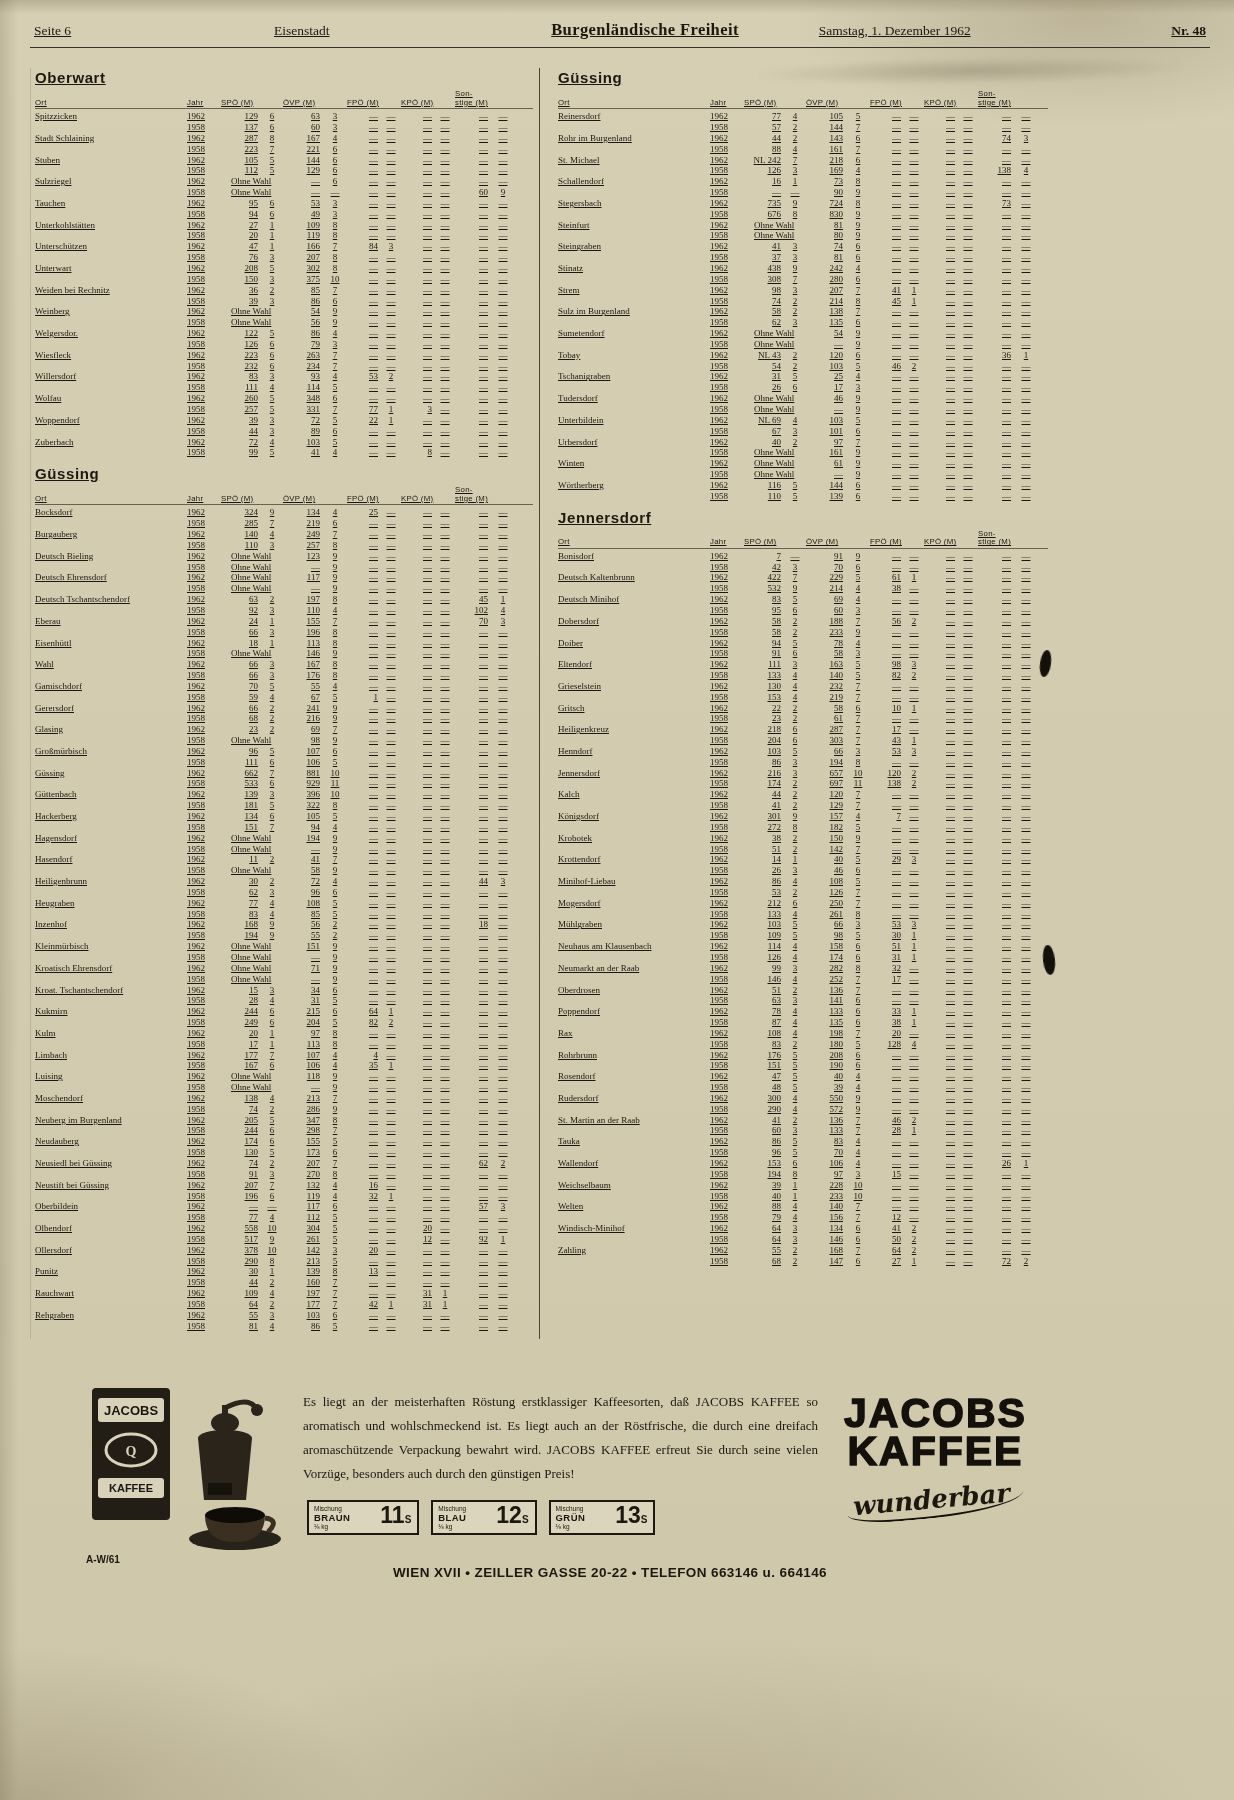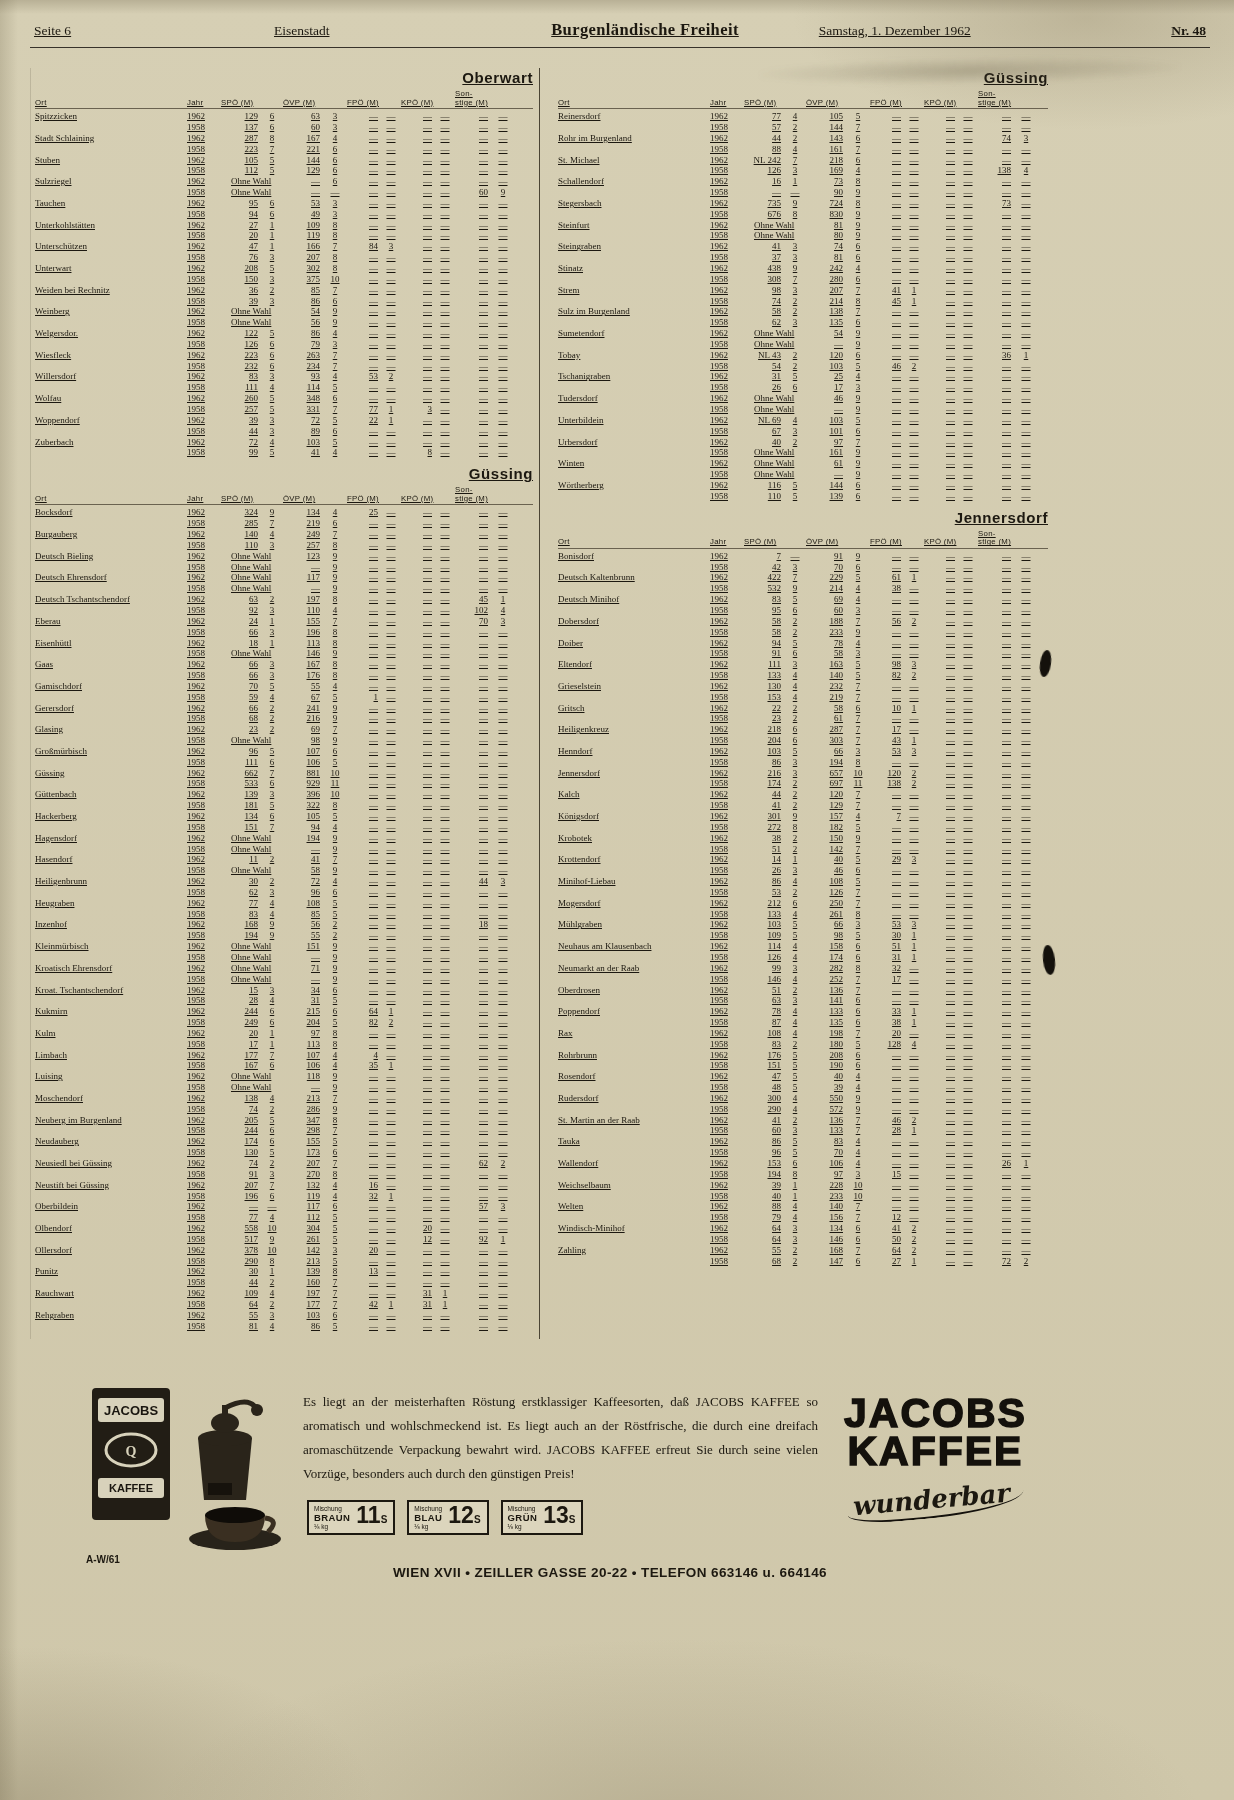--- a/index.html
+++ b/index.html
@@ -22,21 +22,21 @@
     font-size:13.5px; padding:6px 4px 7px 4px; border-bottom:1.4px solid #37322a; }
   .m-city { padding-left:120px; }
   .m-paper { font-weight:bold; font-size:16.5px; letter-spacing:.4px; }
   .m-date { padding-left:80px; }
   .m-issue { text-align:right; font-weight:bold; }
   
   .columns { display:flex; margin-top:20px; }
   .col-left { width:510px; padding:0 6px 0 4px; border-left:1px solid #5c554333; border-right:1px solid #4a4434; }
   .col-right { width:508px; padding-left:18px; }
   .tbl { margin-bottom:7px; }
-  .tbl-title { text-align:right; font-family:"Liberation Sans", sans-serif; font-weight:bold;
+  .tbl-title { text-align:left; font-family:"Liberation Sans", sans-serif; font-weight:bold;
     font-size:15px; letter-spacing:.6px; margin:1px 0 4px; }
   .trow { display:grid; grid-template-columns:148px 38px 40px 22px 40px 24px 34px 20px 34px 20px 36px 24px;
     font-size:9px; line-height:10.85px; }
   .thead { border-bottom:.6px solid #6a6250; padding-bottom:1px; margin-bottom:2px; }
   .hcell { font-family:"Liberation Sans", sans-serif; font-size:7.8px; letter-spacing:.3px;
     line-height:8.6px; align-self:end; white-space:pre-line; }
   .hcell.c-pair { }
   .c-ort { text-align:left; white-space:nowrap; overflow:hidden; }
   .c-jahr { text-align:left; padding-left:4px; }
   .c-num { text-align:right; padding-right:3px; white-space:nowrap; }
@@ -54,21 +54,21 @@
     filter:blur(2px); transform:rotate(-1deg); }
   
   .ad { position:absolute; left:80px; top:1342px; width:950px; }
   .ad-flex { display:flex; }
   .ad-art { flex:0 0 215px; margin-top:8px; }
   .ad-center { width:515px; margin-left:8px; }
   .ad-title { font-family:"Liberation Serif", serif; font-weight:bold; font-size:31px;
     letter-spacing:.5px; margin:2px 0 10px; white-space:nowrap; }
   .ad-body { font-size:13px; line-height:24px; text-align:justify;margin-top:48px; }
   .price-row { display:flex; gap:12px; margin-top:14px; margin-left:4px; }
-  .price-box { display:flex; align-items:center; border:2px solid #1c1810; padding:2px 6px 2px 5px; background:rgba(255,252,240,.25); }
+  .price-box { display:flex; align-items:center; border:2px solid #1c1810; padding:2px 6px 2px 5px; background:rgba(255,252,240,.25);gap:24px; }
   .pb-left { display:flex; flex-direction:column; margin-right:6px; }
   .pb-mischung { font-family:"Liberation Sans", sans-serif; font-size:6.5px; }
   .pb-color { font-family:"Liberation Sans", sans-serif; font-weight:bold; font-size:9.5px; letter-spacing:.4px; }
   .pb-unit { font-family:"Liberation Sans", sans-serif; font-size:6.5px; }
   .pb-price { font-family:"Liberation Sans", sans-serif; font-weight:bold; font-size:23px; line-height:23px; }
   .pb-cur { font-size:10px; font-weight:bold; }
   .ad-logo { margin-left:26px; padding-top:52px; text-align:center; }
   .logo-line { font-family:"Liberation Sans", sans-serif; font-weight:bold; font-size:41px;
     line-height:38px; letter-spacing:2px; color:#14110c; -webkit-text-stroke:1.5px #14110c; }
   .logo-script { display:inline-block; font-family:"DejaVu Serif", serif; font-style:italic; font-weight:bold;
@@ -750,21 +750,21 @@
             <div class="c-num">146</div>
             <div class="c-m">9</div>
             <div class="c-num">—</div>
             <div class="c-m">—</div>
             <div class="c-num">—</div>
             <div class="c-m">—</div>
             <div class="c-num">—</div>
             <div class="c-m">—</div>
           </div>
           <div class="trow">
-            <div class="c-ort">Gaas</div>
+            <div class="c-ort">Wahl</div>
             <div class="c-jahr">1962</div>
             <div class="c-num">66</div>
             <div class="c-m">3</div>
             <div class="c-num">167</div>
             <div class="c-m">8</div>
             <div class="c-num">—</div>
             <div class="c-m">—</div>
             <div class="c-num">—</div>
             <div class="c-m">—</div>
             <div class="c-num">—</div>

